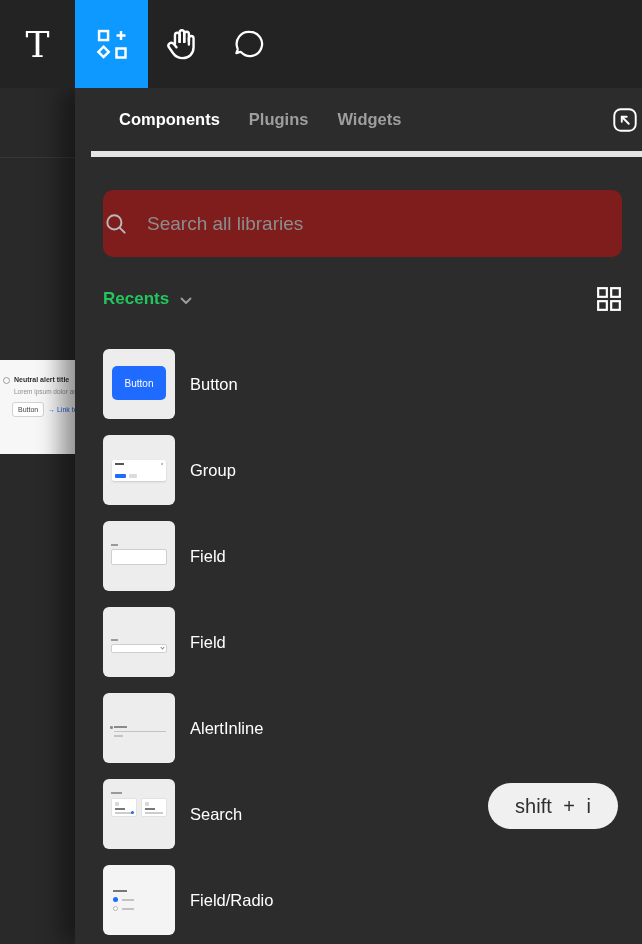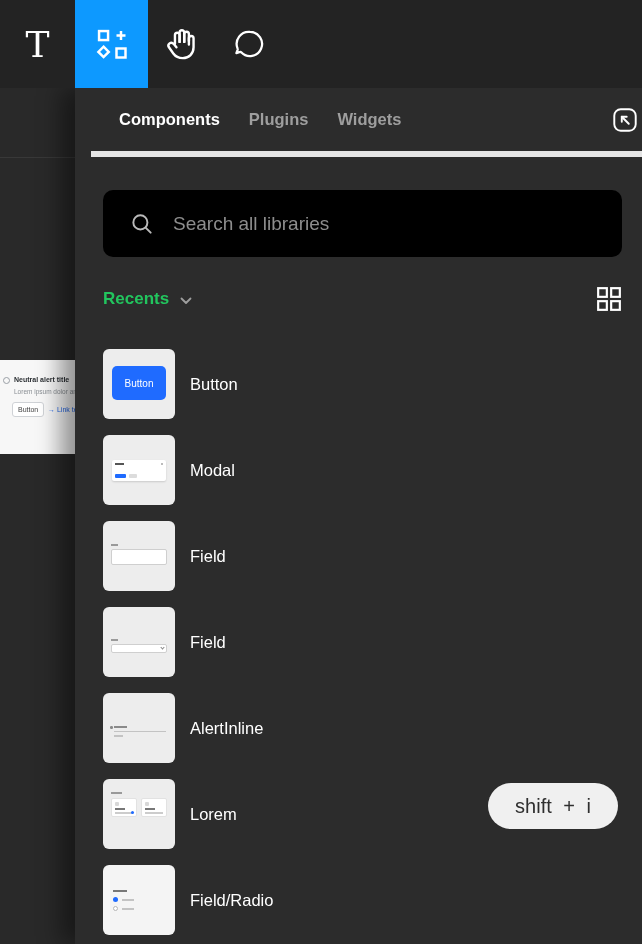--- a/index.html
+++ b/index.html
@@ -41,22 +41,22 @@
   #panel-header { position:absolute; left:16px; top:0; width:100%; height:69px;
     border-bottom:6px solid #e5e5e5; display:flex; align-items:center;
     padding:0 16px 0 28px; }
   .tabs { display:flex; gap:29px; align-items:center; flex:1; }
   .tab { font-size:16.5px; color:#9e9e9e; cursor:pointer;font-weight:bold; }
   .tab.active { color:#ffffff; font-weight:700; }
   #corner-btn { width:34px; height:34px; display:flex; align-items:center;
     justify-content:center; cursor:pointer; }
 
   #search-box { position:absolute; left:28px; top:102px; width:519px; height:67px;
-    background:#000000; border-radius:10px; display:flex; align-items:center;
-    padding-left:26px; cursor:text; }
+    background:#7f1d1d; border-radius:10px; display:flex; align-items:center;
+    cursor:text; }
   #search-placeholder { margin-left:18px; font-size:19px; color:#8d8d8d; }
 
   #recents-row { position:absolute; left:28px; top:197px; width:519px; height:28px;
     display:flex; align-items:center; }
   #recents-title { font-size:17px; font-weight:700; color:#22c55e; }
   #recents-chevron { margin-left:11px; margin-top:3px; cursor:pointer; }
   #grid-btn { margin-left:auto; cursor:pointer; display:flex; }
 
   
   .row { position:absolute; left:28px; width:519px; height:70px; display:flex;
@@ -186,21 +186,21 @@
 
   <div class="row" style="top: 347px;">
     <div class="thumb">
           <div class="mini-modal">
             <div class="t"></div>
             <div class="x"></div>
             <div class="b1"></div>
             <div class="b2"></div>
           </div>
         </div>
-    <div class="row-label">Modal</div>
+    <div class="row-label">Group</div>
   </div>
 
   <div class="row" style="top: 433px;">
     <div class="thumb">
           <div class="mini-label" style="left:8px;top:23px;width:7px;"></div>
     <div class="mini-input" style="left:8px;top:28px;width:56px;height:16px;"></div>
         </div>
     <div class="row-label">Field</div>
   </div>
 
@@ -231,21 +231,21 @@
             <div class="l2"></div>
             <div class="l3"></div>
             <div style="position:absolute;right:2px;bottom:2px;width:3px;height:3px;border-radius:50%;background:#1f6bff;"></div>
           </div>
     <div class="mini-card" style="left:38px;top:19px;width:26px;height:19px;">
             <div class="l1"></div>
             <div class="l2"></div>
             <div class="l3"></div>
           </div>
         </div>
-    <div class="row-label">Lorem</div>
+    <div class="row-label">Search</div>
   </div>
 
   <div class="row" style="top: 777px;">
     <div class="thumb" style="background: rgb(244, 244, 244);">
           <div class="mini-label" style="left:10px;top:25px;width:14px;background:#777;"></div>
     <div class="mini-radio-on" style="left:10px;top:32px;"></div>
     <div class="mini-line" style="left:19px;top:34px;width:12px;"></div>
     <div class="mini-radio-off" style="left:10px;top:41px;"></div>
     <div class="mini-line" style="left:19px;top:43px;width:12px;"></div>
         </div>

